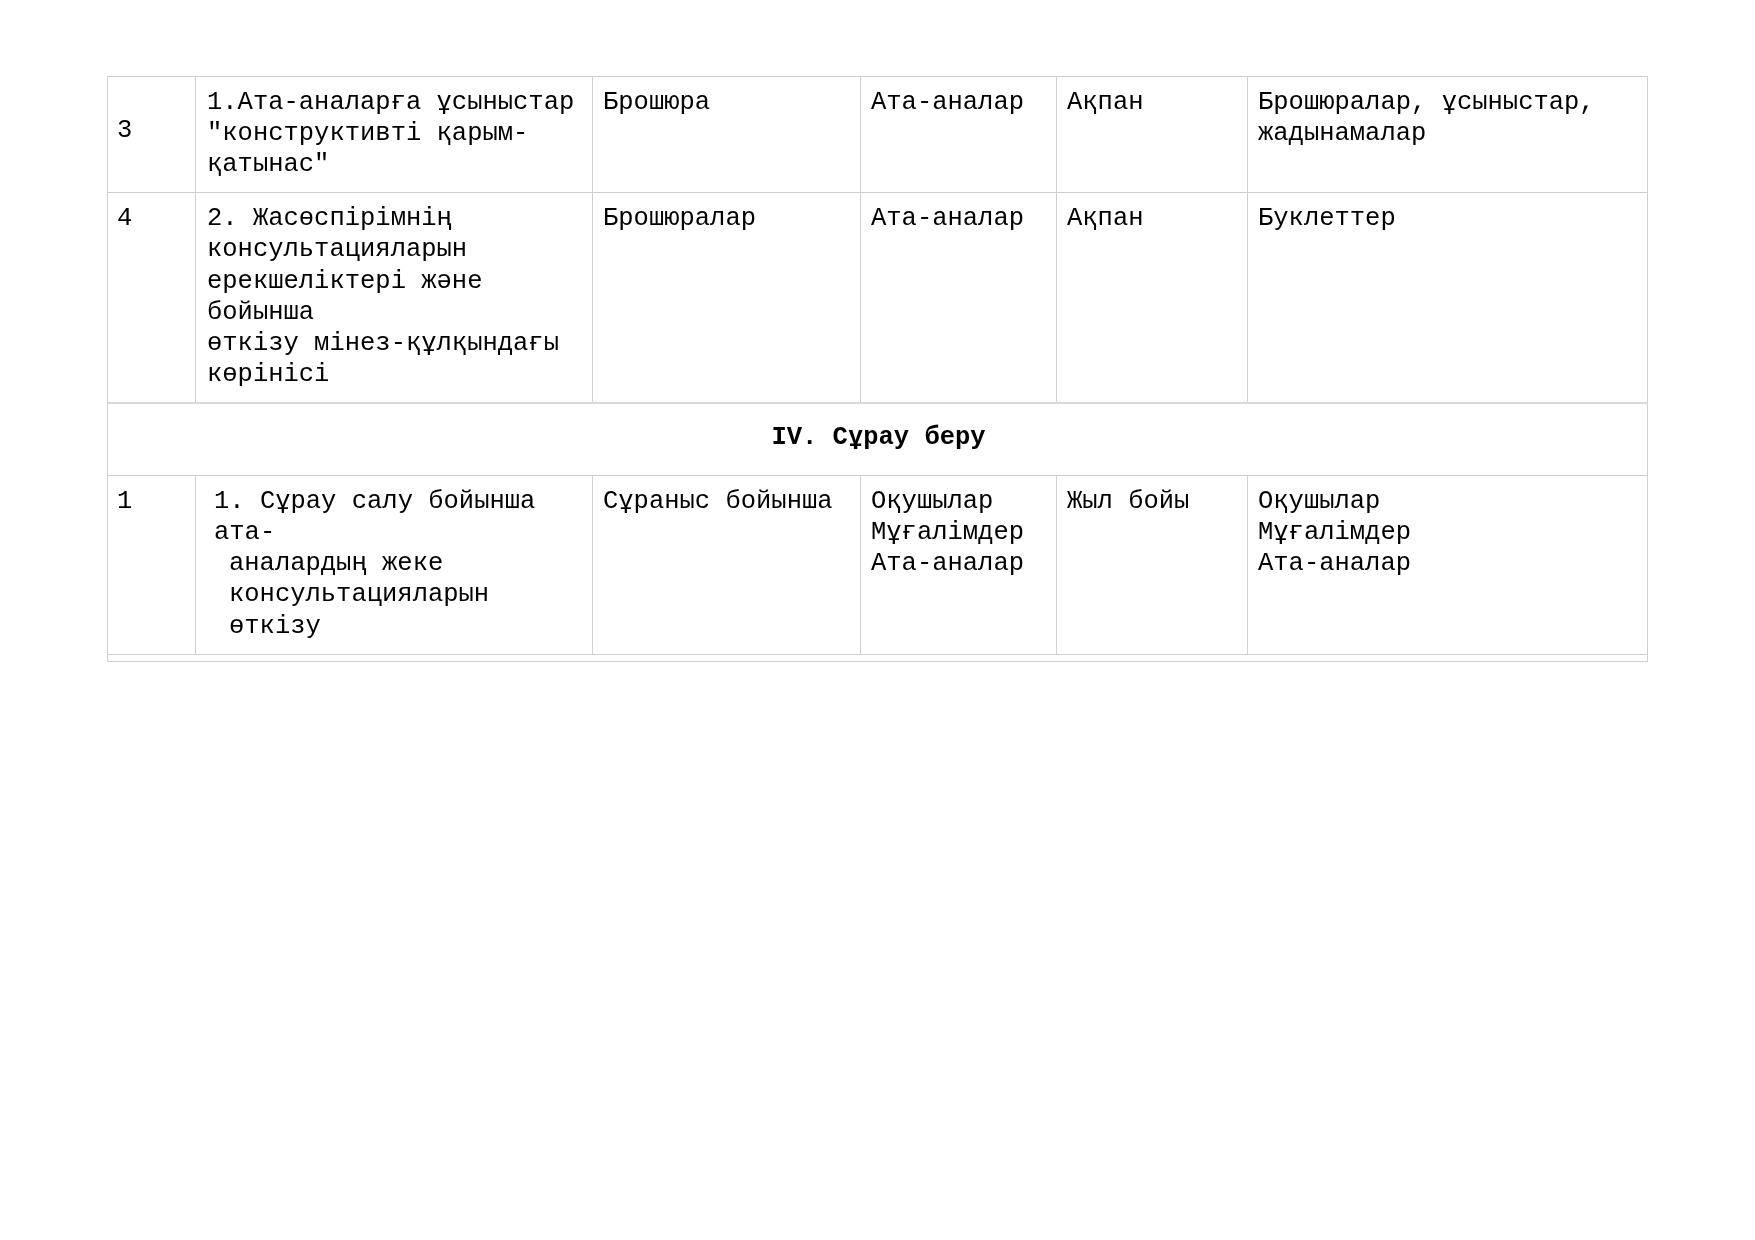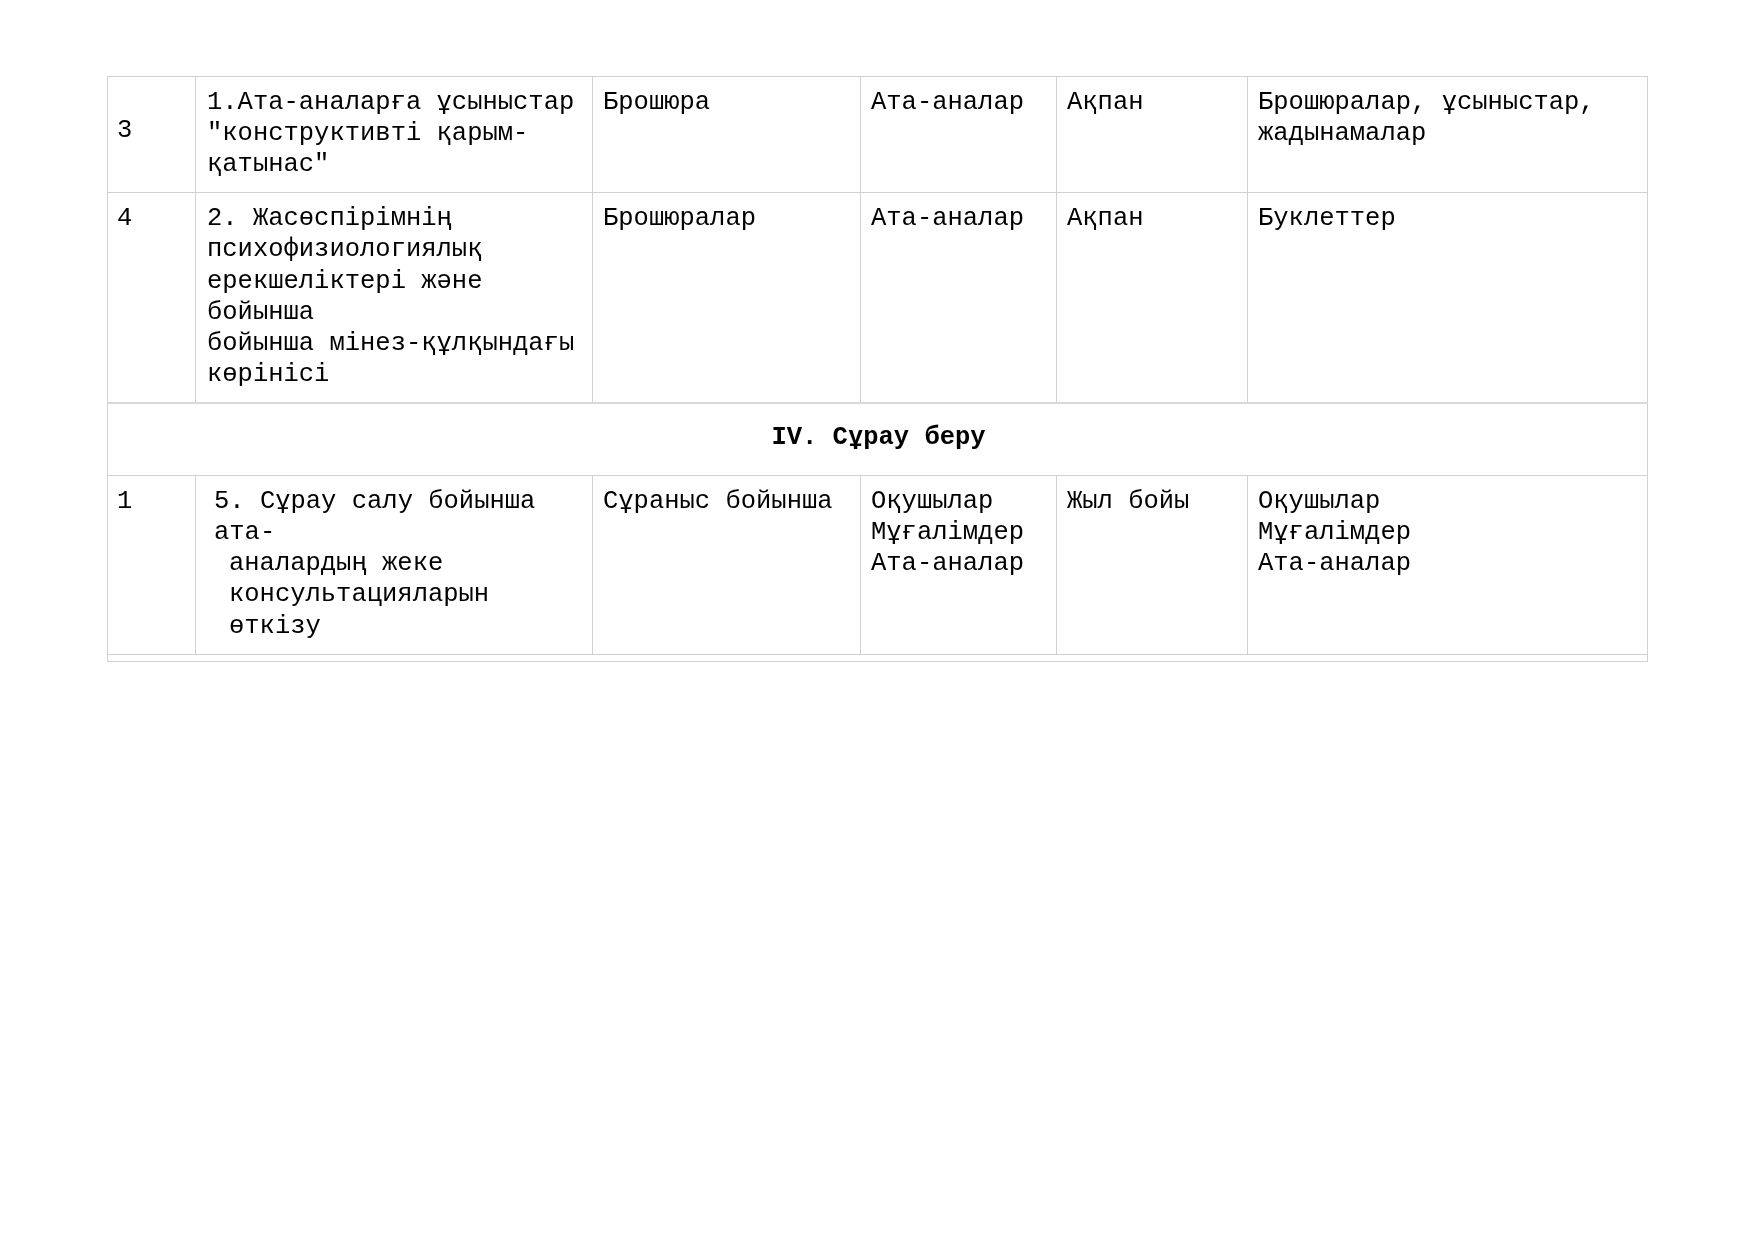--- a/index.html
+++ b/index.html
@@ -126,41 +126,41 @@
         <td class="result-cell">
           <span class="stack-line">Брошюралар, ұсыныстар,</span>
           <span class="stack-line">жадынамалар</span>
         </td>
       </tr>
 
       <tr>
         <td class="num-cell">4</td>
         <td class="activity-cell">
           <span class="stack-line">2. Жасөспірімнің</span>
-          <span class="stack-line">психофизиологиялық</span>
+          <span class="stack-line">консультацияларын</span>
           <span class="stack-line">ерекшеліктері және бойынша</span>
-          <span class="stack-line">бойынша мінез-құлқындағы</span>
+          <span class="stack-line">өткізу мінез-құлқындағы</span>
           <span class="stack-line">көрінісі</span>
         </td>
         <td>Брошюралар</td>
         <td>Ата-аналар</td>
         <td>Ақпан</td>
         <td class="result-cell">
           <span class="stack-line">Буклеттер</span>
         </td>
       </tr>
 
       <tr class="section-row">
         <td colspan="6">IV. Сұрау беру</td>
       </tr>
 
       <tr>
         <td class="num-cell">1</td>
         <td class="activity-cell activity-hanging">
-          <span class="stack-line line-1">5. Сұрау салу бойынша ата-</span>
+          <span class="stack-line line-1">1. Сұрау салу бойынша ата-</span>
           <span class="stack-line line-rest">аналардың жеке</span>
           <span class="stack-line line-rest">консультацияларын өткізу</span>
         </td>
         <td>Сұраныс бойынша</td>
         <td>
           <span class="stack-line">Оқушылар</span>
           <span class="stack-line">Мұғалімдер</span>
           <span class="stack-line">Ата-аналар</span>
         </td>
         <td>Жыл бойы</td>

